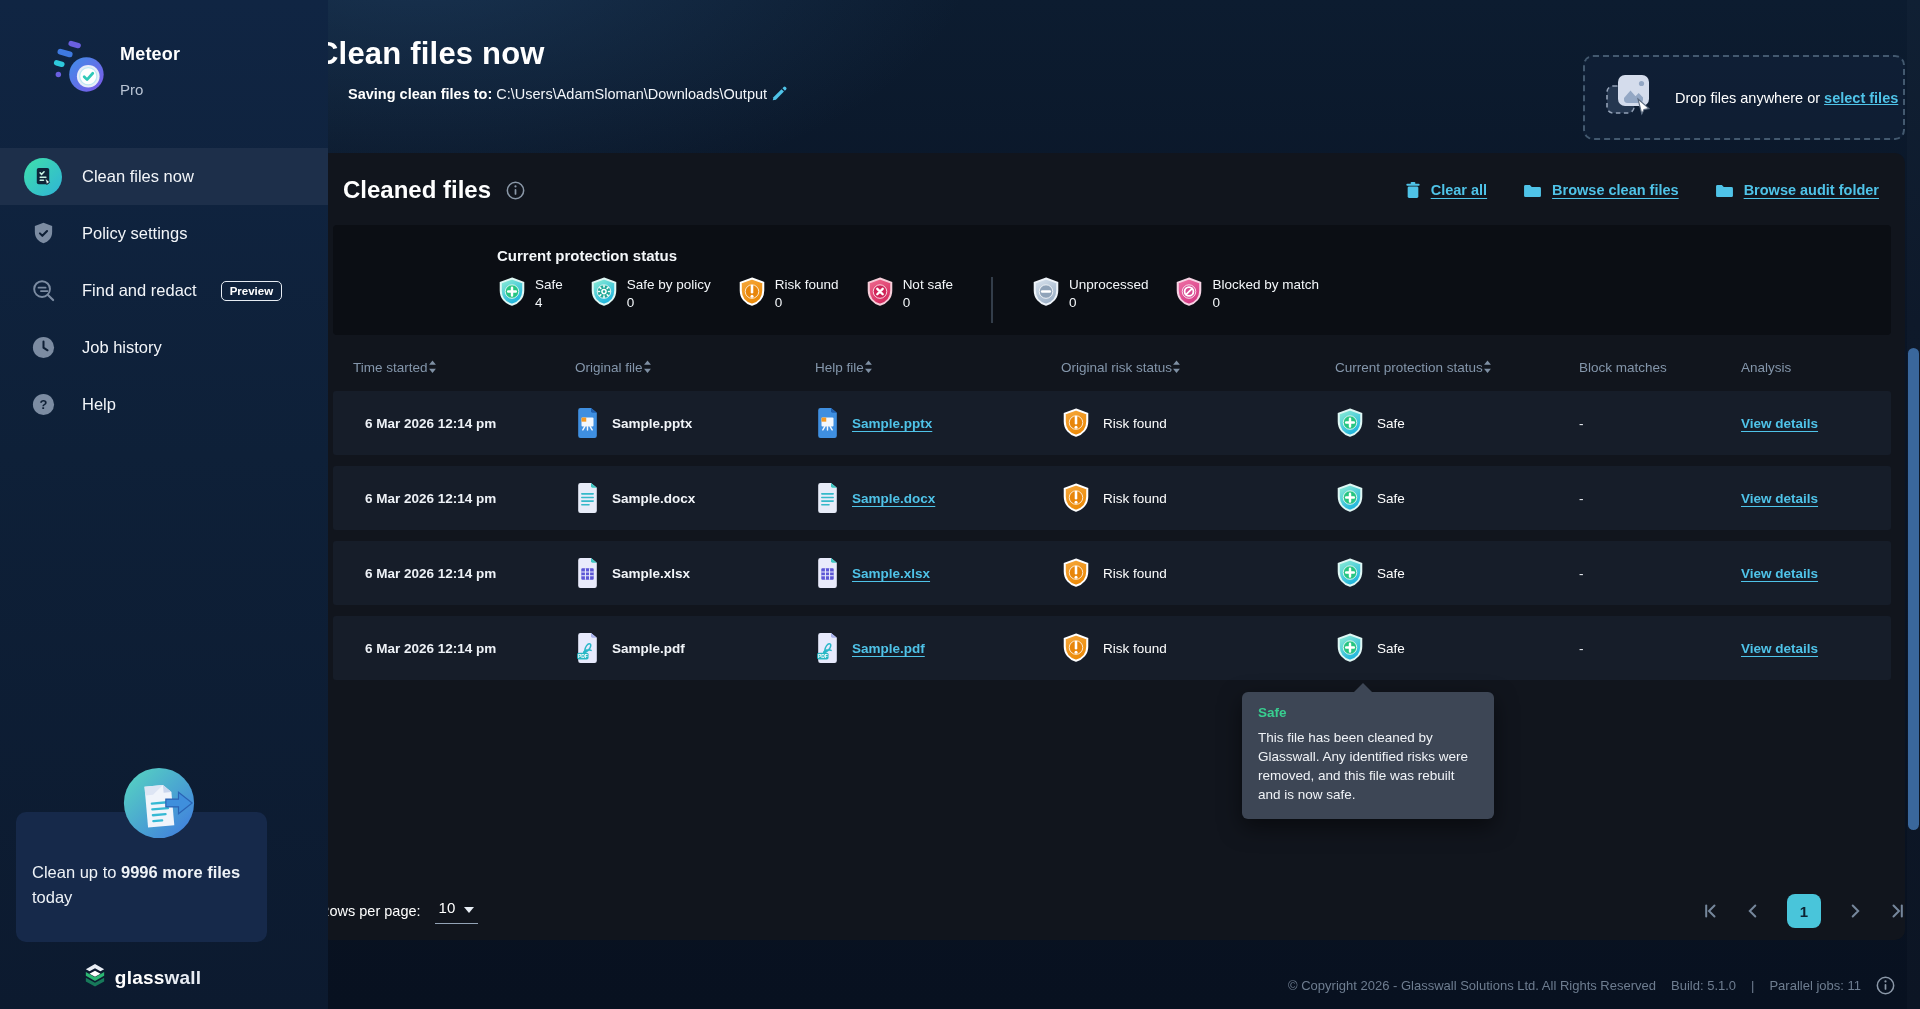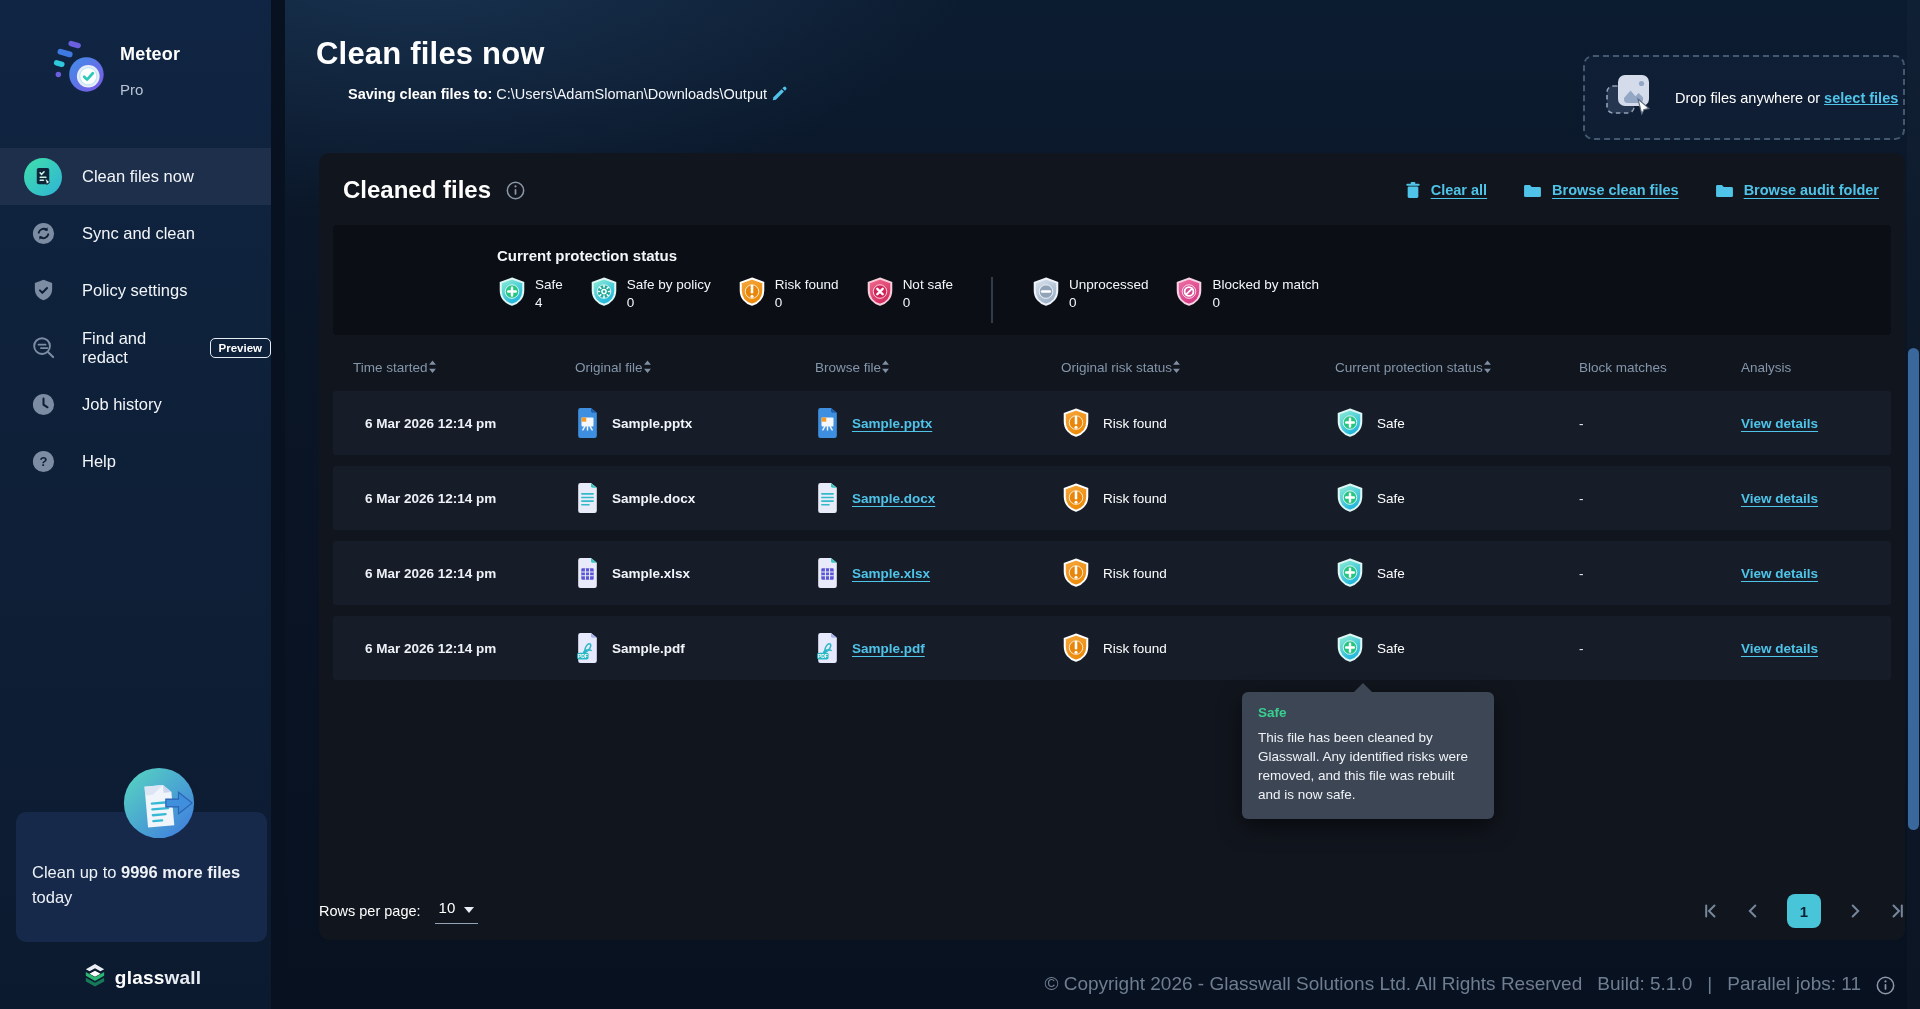--- a/index.html
+++ b/index.html
@@ -1,21 +1,21 @@
 <!DOCTYPE html>
 <html><head>
 <meta charset="utf-8">
 <style>
   *{box-sizing:border-box;margin:0;padding:0}
   html,body{width:1920px;height:1009px;overflow:hidden}
   body{font-family:"Liberation Sans",sans-serif;background:#081120;color:#fff;position:relative}
   a{cursor:pointer}
 
   
-  .sidebar{position:absolute;left:0;top:0;width:271px;height:100%;
+  .sidebar{position:absolute;left:0;top:0;width:328px;height:100%;
     background:linear-gradient(180deg,#102543 0%,#0e2038 45%,#0c1a2f 100%);z-index:2}
   .logo-row{display:flex;align-items:center;gap:10px;padding:40px 0 0 52px}
   .logo-name{font-size:18px;font-weight:700;letter-spacing:.2px}
   .logo-tier{font-size:15px;color:#b9c4d4;margin-top:16px}
   .nav{margin-top:46px}
   .nav-item{height:57px;display:flex;align-items:center;gap:20px;padding-left:24px;
     font-size:16.5px;color:#f2f5f9;cursor:pointer;position:relative}
   .nav-item.active{background:#1d2f4a}
   .nav-icon{width:38px;height:38px;border-radius:50%;display:flex;align-items:center;justify-content:center;flex:0 0 38px}
   .nav-item.active .nav-icon{background:linear-gradient(135deg,#3fe0ab 0%,#2fb3d6 100%)}
@@ -92,22 +92,22 @@
   .pg-current{width:34px;height:34px;border-radius:8px;background:#49c5da;color:#0d2433;
     font-weight:700;font-size:15px;display:flex;align-items:center;justify-content:center;cursor:pointer}
 
   .tooltip{position:absolute;left:957px;top:692px;width:252px;background:#3d4655;border-radius:6px;
     padding:13px 16px 15px;box-shadow:0 8px 22px rgba(0,0,0,.5);z-index:10}
   .tt-arrow{position:absolute;top:-9px;left:111px;width:0;height:0;
     border-left:10px solid transparent;border-right:10px solid transparent;border-bottom:10px solid #3d4655}
   .tt-title{color:#38cf90;font-size:13.5px;font-weight:700}
   .tt-body{color:#f0f3f7;font-size:13.5px;line-height:19px;margin-top:8px}
 
-  .footer{position:absolute;right:25px;bottom:14px;display:flex;align-items:flex-end;gap:15px;
-    color:#6e7d90;font-size:19px}
+  .footer{position:absolute;right:25px;bottom:14px;display:flex;align-items:center;gap:15px;
+    color:#6e7d90;font-size:13px}
   .f-info{display:flex;cursor:pointer}
 
   .scrollbar{position:absolute;right:0;top:0;width:13px;height:100%;background:rgba(255,255,255,.02);z-index:5}
   .thumb{position:absolute;left:1px;right:1px;top:348px;height:482px;background:#3a679c;border-radius:6px}
 </style>
 </head>
 <body>
 
 <div class="app">
 
@@ -141,32 +141,20 @@
               <rect x="5" y="3" width="13" height="17" rx="2" fill="#0e2438"></rect>
               <path d="M8.5 8.2l1.5 1.5 2.6-2.6" stroke="#c9f2e4" stroke-width="1.6" fill="none" stroke-linecap="round"></path>
               <path d="M8.5 12.8h6M8.5 15.8h3.5" stroke="#c9f2e4" stroke-width="1.6" stroke-linecap="round"></path>
               <path d="M13.8 13.8l5 4.4-2.3.5-1 2.1z" fill="#eafdf6" stroke="#0e2438" stroke-width=".7"></path>
             </svg>
           </span>
     <span class="nav-label">Clean files now</span>
 
   </div>
 
-  <div class="nav-item">
-    <span class="nav-icon">
-            <svg viewBox="0 0 26 26" width="25" height="25">
-              <circle cx="13" cy="13" r="11" fill="#7c8ca2"></circle>
-              <path d="M8 12.2a5.2 5.2 0 0 1 8.4-2.9M18 13.8a5.2 5.2 0 0 1-8.4 2.9" stroke="#0e1f35" stroke-width="1.9" fill="none" stroke-linecap="round"></path>
-              <path d="M17.2 6.5v3.4h-3.4z" fill="#0e1f35"></path>
-              <path d="M8.8 19.5v-3.4h3.4z" fill="#0e1f35"></path>
-            </svg>
-          </span>
-    <span class="nav-label">Sync and clean</span>
-
-  </div>
 
   <div class="nav-item">
     <span class="nav-icon">
             <svg viewBox="0 0 26 26" width="25" height="25">
               <path d="M13 1.8l9 3.4v6.2c0 6-3.9 10.2-9 11.7-5.1-1.5-9-5.7-9-11.7V5.2z" fill="#7c8ca2"></path>
               <path d="M9.3 12.9l2.5 2.5 4.9-5" stroke="#0e1f35" stroke-width="2.1" fill="none" stroke-linecap="round" stroke-linejoin="round"></path>
             </svg>
           </span>
     <span class="nav-label">Policy settings</span>
 
@@ -454,21 +442,21 @@
     <span class="th-label">Original file</span>
     <span class="sort">
               <svg viewBox="0 0 10 15" width="9" height="13.5" fill="#7f90a4">
                 <path d="M5 .5l3.8 4.8H1.2z"></path>
                 <path d="M5 14.5L1.2 9.7h7.6z"></path>
               </svg>
             </span>
   </div>
 
   <div class="th">
-    <span class="th-label">Browse file</span>
+    <span class="th-label">Help file</span>
     <span class="sort">
               <svg viewBox="0 0 10 15" width="9" height="13.5" fill="#7f90a4">
                 <path d="M5 .5l3.8 4.8H1.2z"></path>
                 <path d="M5 14.5L1.2 9.7h7.6z"></path>
               </svg>
             </span>
   </div>
 
   <div class="th">
     <span class="th-label">Original risk status</span>

